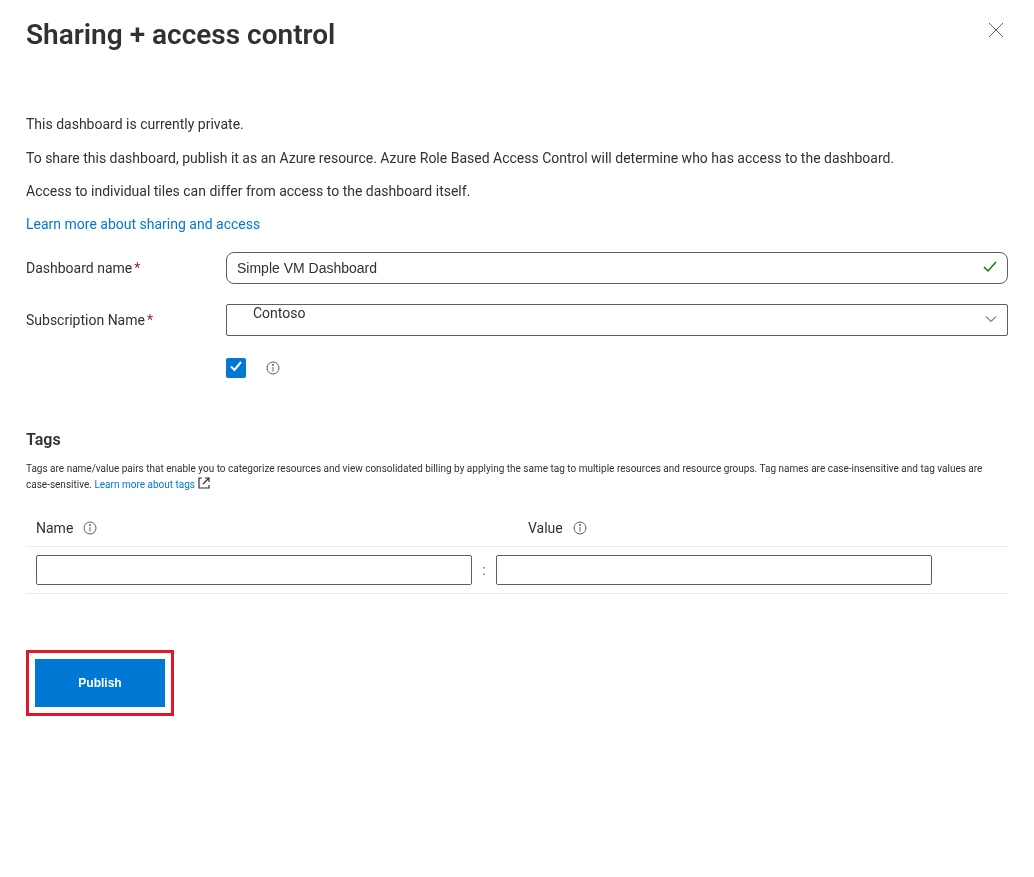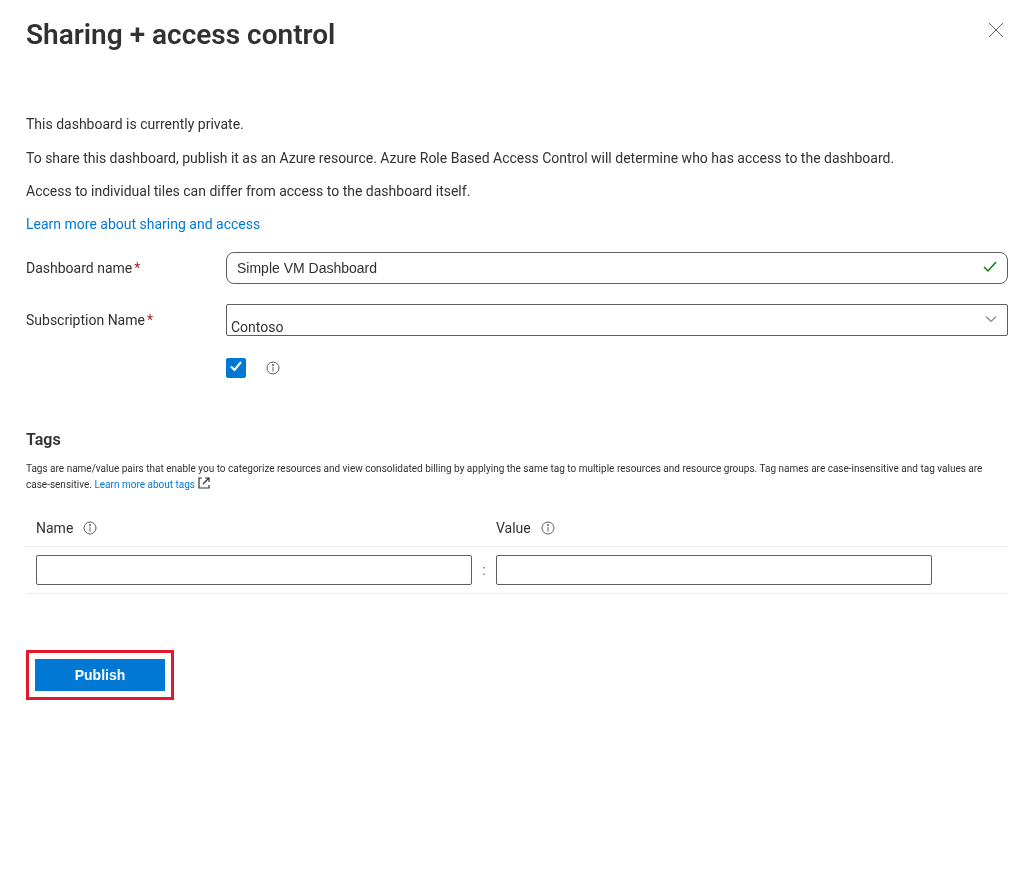--- a/index.html
+++ b/index.html
@@ -72,27 +72,27 @@
       top: 50%;
       transform: translateY(-50%);
       pointer-events: none;
     }
     .check-green svg { width: 16px; height: 16px; }
     .select-input {
       flex: 1;
       height: 32px;
       border: 1px solid #605e5c;
       border-radius: 2px;
-      padding: 0 34px 0 4px;
+      padding: 0 34px 0 26px;
       font-size: 14px;
       color: #323130;
       background: #fff;
       cursor: pointer;
       display: flex;
-      align-items: flex-end;
+      align-items: flex-start;
       position: relative;
     }
     .chevron {
       position: absolute;
       right: 10px;
       top: 50%;
       transform: translateY(-50%);
     }
     .chevron svg { width: 12px; height: 12px; }
     .checkbox-row {
@@ -138,20 +138,21 @@
       margin-left: 2px;
     }
     .ext-link-icon svg { width: 14px; height: 14px; }
     .tags-table {
       margin-top: 22px;
     }
     .tags-header {
       display: flex;
       align-items: flex-start;
       padding: 6px 10px;
+      gap: 32px;
     }
     .th-name { width: 460px; display: flex; align-items: center; }
     .th-value { display: flex; align-items: center; }
     .th-label { font-size: 14px; color: #323130; }
     .tags-hr {
       border: none;
       border-top: 1px solid #edebe9;
       margin: 4px 0 0 0;
     }
     .tags-inputs {
@@ -176,26 +177,26 @@
     }
     .publish-wrap {
       display: inline-block;
       border: 3px solid #e3162b;
       padding: 6px;
     }
     .publish-btn {
       background: #0078d4;
       color: #fff;
       border: none;
-      font-size: 14px;
+      font-size: 12px;
       font-weight: 600;
       padding: 8px 22px;
       cursor: pointer;
       min-width: 130px;
-      height: 32px;
+      height: 48px;
     }
   </style>
 </head>
 <body>
 
 <div class="header">
   <h1 class="title">Sharing + access control</h1>
   <div class="close-btn">
     <span>
       <svg viewBox="0 0 16 16" stroke="currentColor" stroke-width="1" fill="none">

